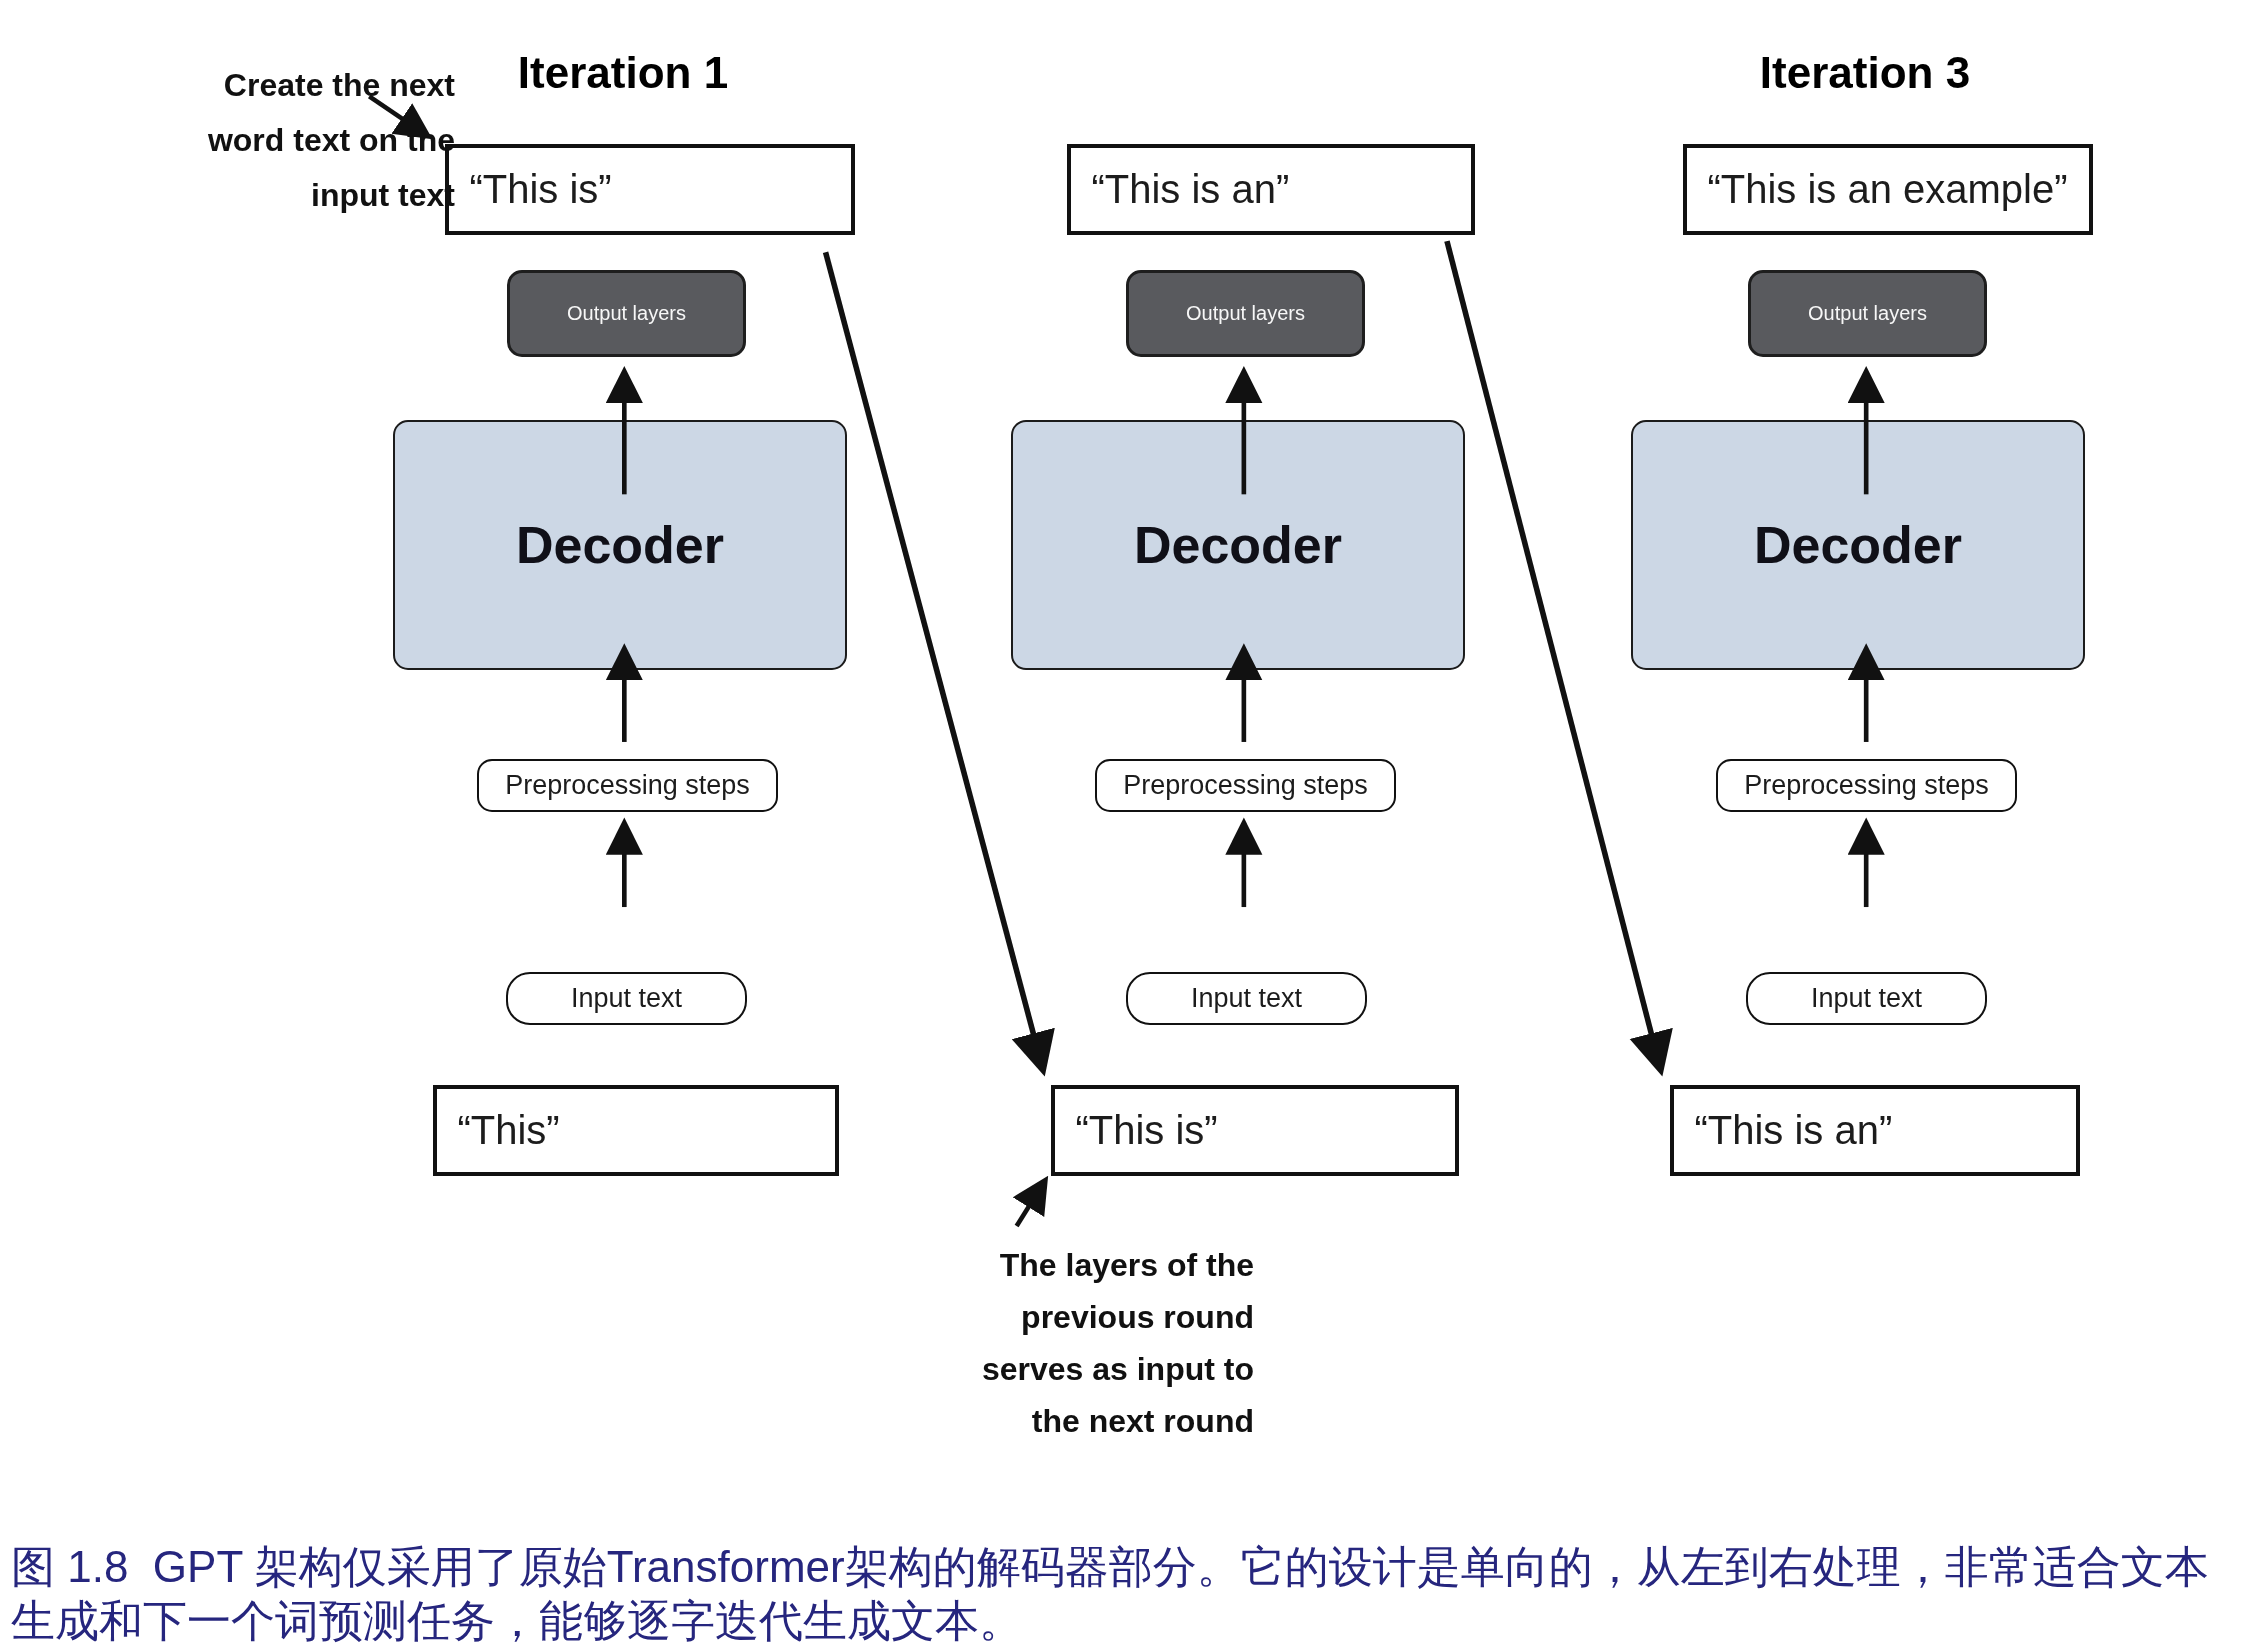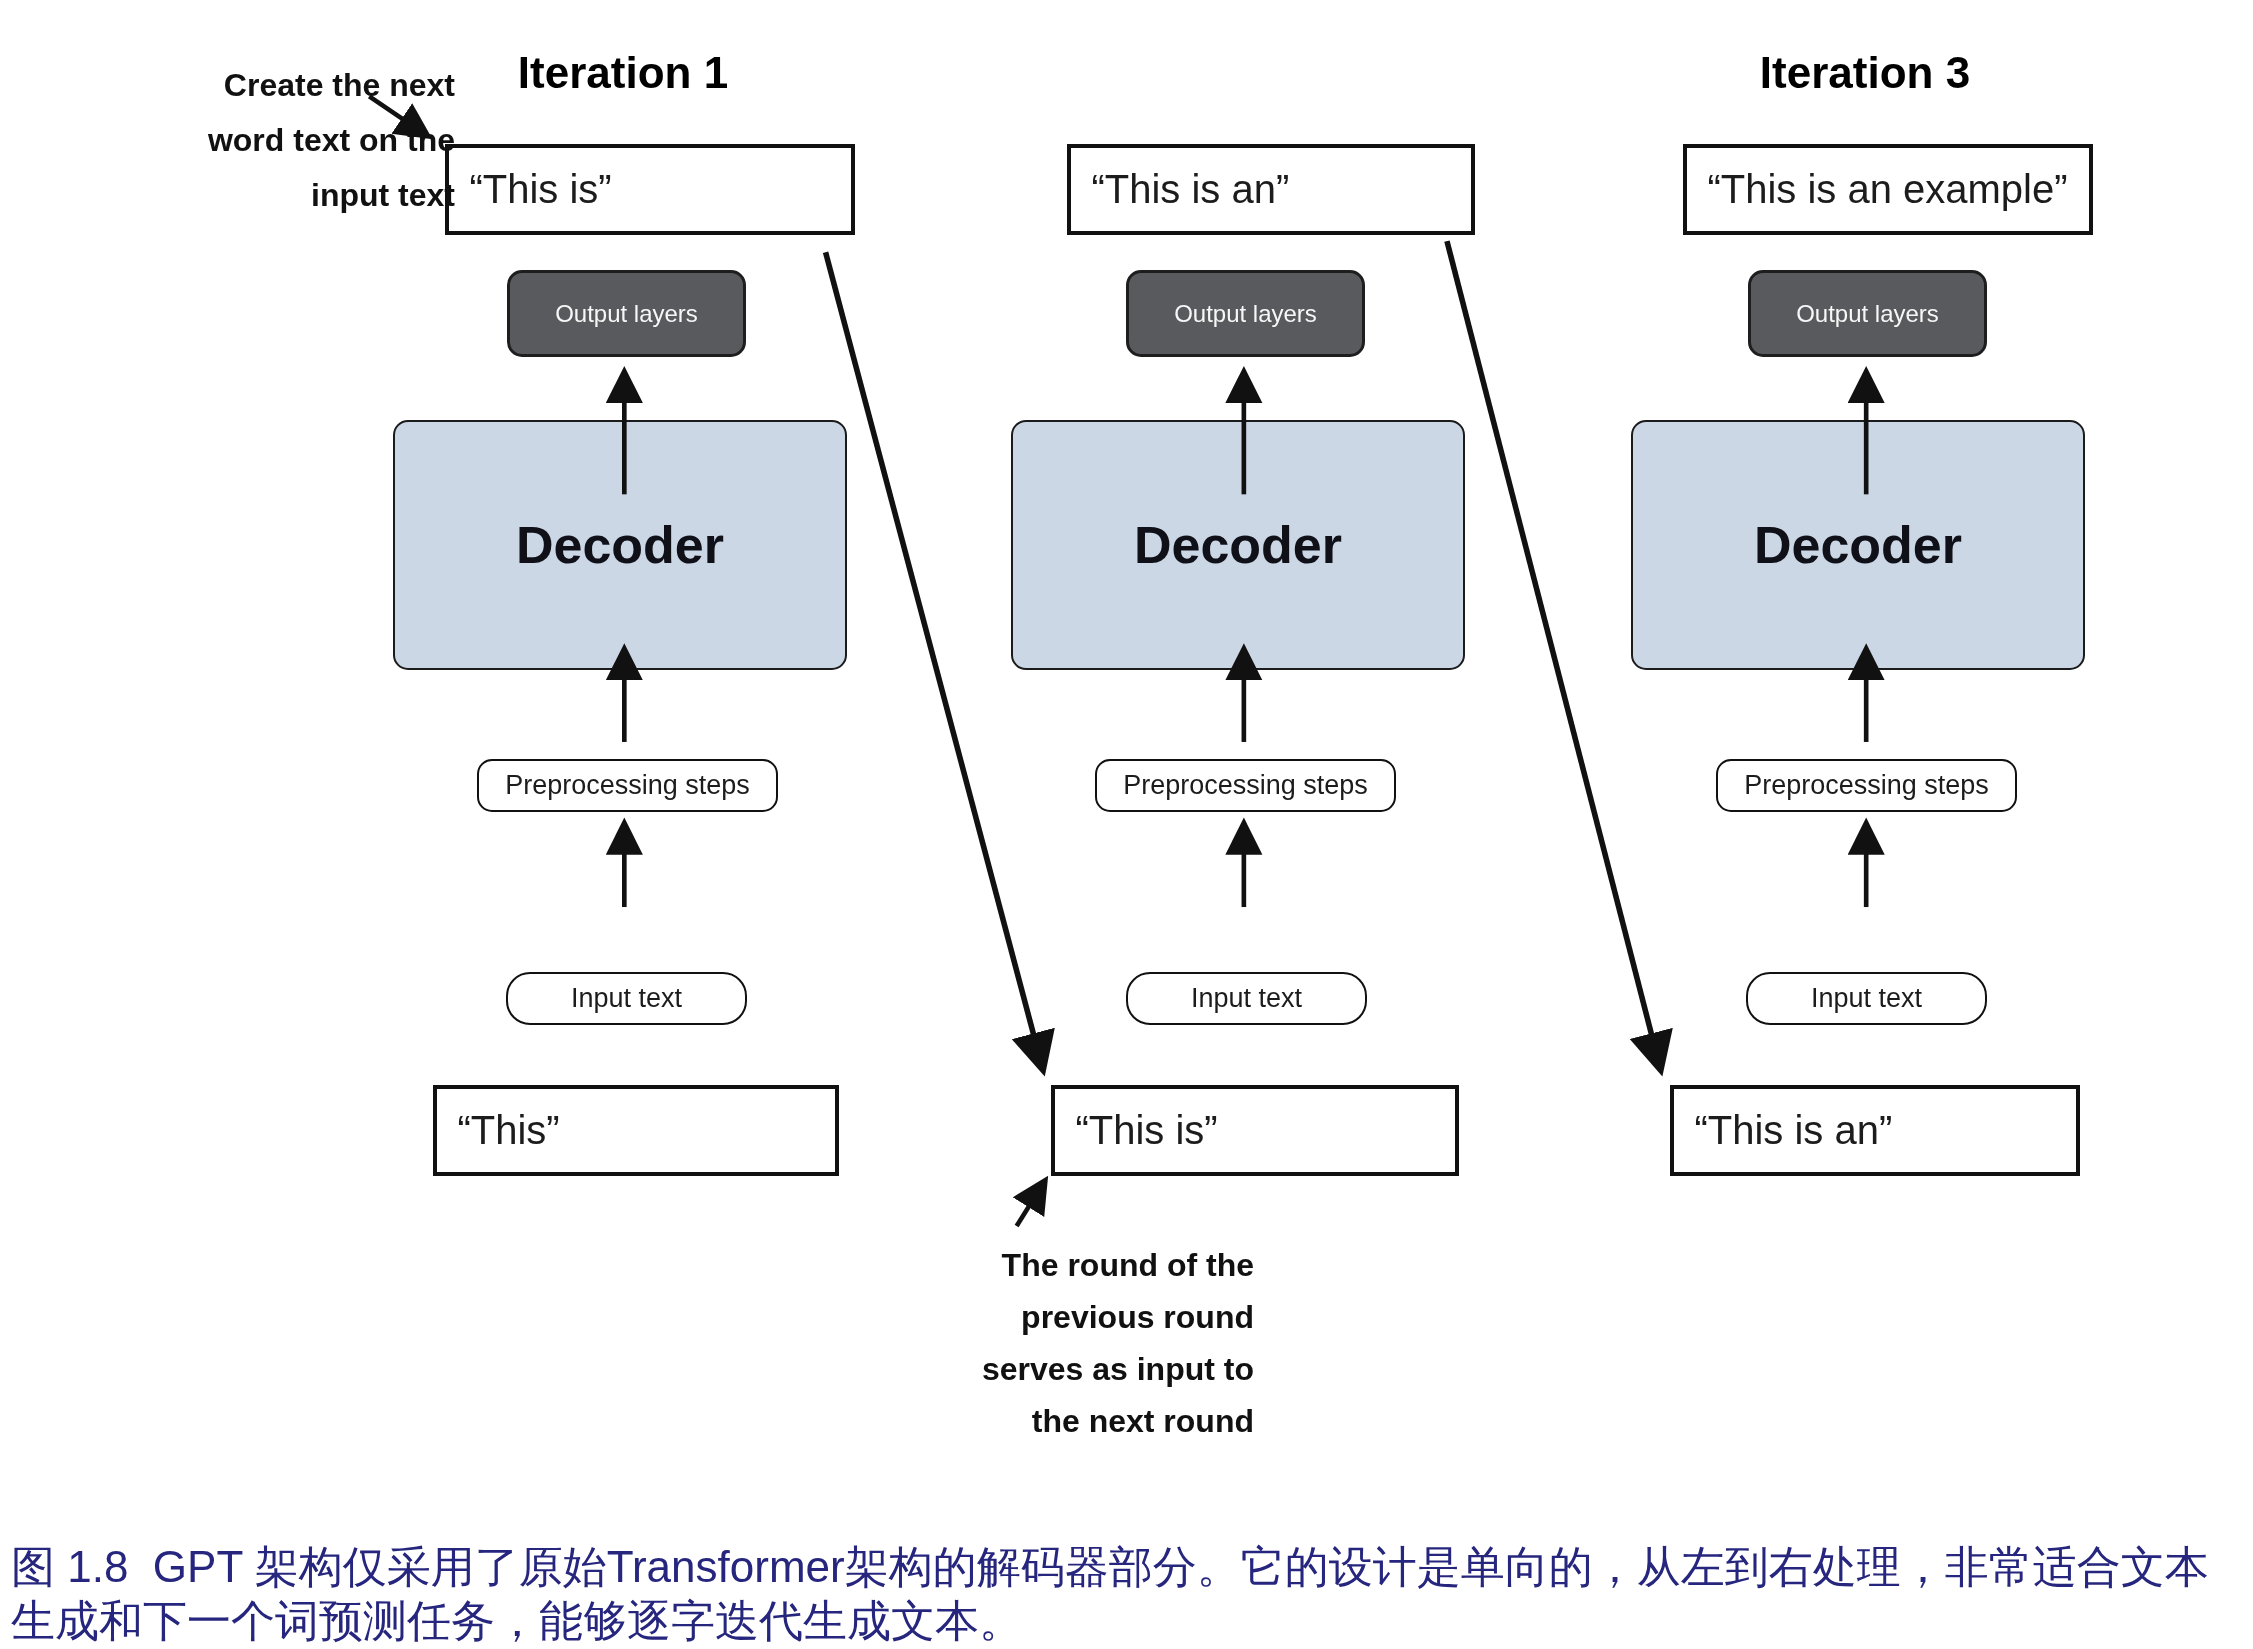--- a/index.html
+++ b/index.html
@@ -26,21 +26,21 @@
     box-sizing:content-box;
   }
   .top-box{top:144px;}
   .bottom-box{top:1085px;}
 
   .output-layers{
     position:absolute;top:270px;width:239px;height:87px;
     background:var(--output-fill,#595a5e);
     border:3.7px solid #1e1e1e;border-radius:15px;
     display:flex;align-items:center;justify-content:center;
-    font-size:24px;color:#f7f7f7;
+    font-size:20px;color:#f7f7f7;
     box-sizing:border-box;
   }
 
   .decoder{
     position:absolute;top:420px;width:454px;height:250px;
     background:var(--decoder-fill,#ccd7e5);
     border:2.8px solid #1b1b1b;border-radius:15px;
     display:flex;align-items:center;justify-content:center;
     font-size:52px;font-weight:bold;color:#101018;
     box-sizing:border-box;
@@ -105,21 +105,21 @@
   <div class="quote-box bottom-box" style="left:1051px;width:380px;">“This is”</div>
   <div class="quote-box bottom-box" style="left:1670px;width:382px;">“This is an”</div>
 
   <div class="annot annot-top">
     <div>Create the next</div>
     <div>word text on the</div>
     <div>input text</div>
   </div>
 
   <div class="annot annot-bottom">
-    <div>The round of the</div>
+    <div>The layers of the</div>
     <div>previous round</div>
     <div>serves as input to</div>
     <div>the next round</div>
   </div>
 
   <svg class="arrows" width="2254" height="1649" viewBox="0 0 2430 1778">
     <defs>
       <marker id="ah" markerWidth="9" markerHeight="9" refX="6.5" refY="4" orient="auto" markerUnits="strokeWidth">
         <path d="M0,0 L8,4 L0,8 z" fill="#111111"></path>
       </marker>

